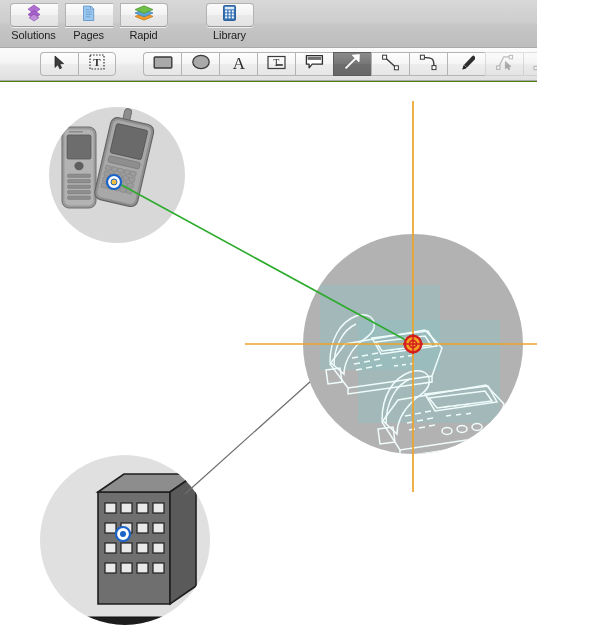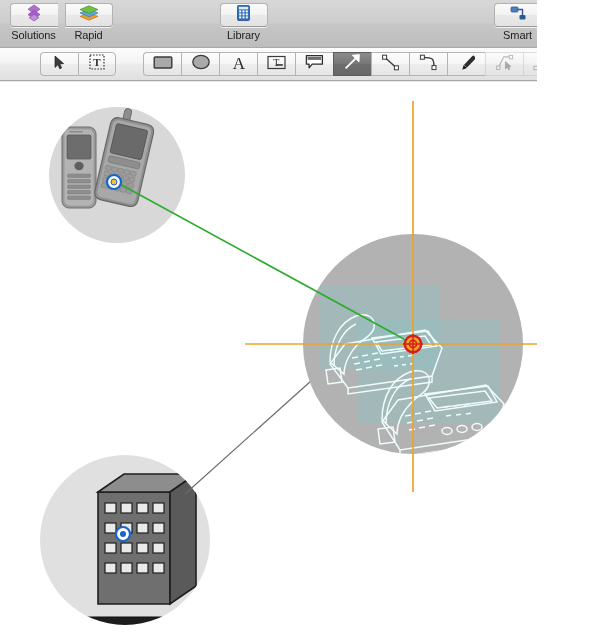--- a/index.html
+++ b/index.html
@@ -14,21 +14,21 @@
     overflow: hidden;
     -webkit-font-smoothing: antialiased;
   }
 
   
   .app-window {
     position: relative;
     width: 537px;
     height: 633px;
     overflow: hidden;
-    background: #e5e5e5;
+    background: #4d7c0f;
   }
 
   
   .main-toolbar {
     position: relative;
     height: 48px;
     background: linear-gradient(to bottom, #d8d8d8 0%, #cdcdcd 48%, #c6c6c6 52%, #bdbdbd 100%);
     border-bottom: 1px solid #a9a9a9;
     box-sizing: border-box;
   }
@@ -145,36 +145,48 @@
                 <path d="M11 1 L17 5.2 L11 9.4 L5 5.2 Z"></path>
                 <path d="M11 6.3 L17 10.5 L11 14.7 L5 10.5 Z" fill="#a35fc6"></path>
               </g>
               <path d="M11 10.2 L16 13.6 L11 17 L6 13.6 Z" fill="#c08ddc" stroke="#8c4fae" stroke-width="0.7"></path>
             </svg>
           </span>
         </div>
         <div class="tb-label">Solutions</div>
       </div>
 
+      <div class="tb-item">
+        <div class="tb-btn tb-seg-mid">
+          <span>
+            <svg width="20" height="19" viewBox="0 0 20 19">
+              <path d="M4.5 2 h7 l3.2 3.2 v11.3 h-10.2 z" fill="#9cc7ee" stroke="#5a8fc4" stroke-width="0.8"></path>
+              <path d="M11.5 2 v3.2 h3.2 z" fill="#d8eaf9" stroke="#5a8fc4" stroke-width="0.8"></path>
+              <path d="M6.8 5.6 h3.4 M6.8 8 h6 M6.8 10.4 h6 M6.8 12.8 h4.4" stroke="#6b9fd0" stroke-width="0.9"></path>
+            </svg>
+          </span>
+        </div>
+        <div class="tb-label">Pages</div>
+      </div>
 
       <div class="tb-item">
         <div class="tb-btn tb-seg-right">
           <span>
             <svg width="24" height="18" viewBox="0 0 24 18">
               <path d="M3 12.4 L12 8.6 L21 12.4 L12 16.2 Z" fill="#f09a2c" stroke="#c4761a" stroke-width="0.7"></path>
               <path d="M3 9 L12 5.2 L21 9 L12 12.8 Z" fill="#5aa6dd" stroke="#3a7cab" stroke-width="0.7"></path>
               <path d="M3 5.6 L12 1.8 L21 5.6 L12 9.4 Z" fill="#6fbf4a" stroke="#4c9130" stroke-width="0.7"></path>
             </svg>
           </span>
         </div>
         <div class="tb-label">Rapid</div>
       </div>
     </div>
 
-    <div class="tb-group" style="left:216px;">
+    <div class="tb-group" style="left:202px;">
       <div class="tb-item">
         <div class="tb-btn">
           <span>
             <svg width="17" height="18" viewBox="0 0 17 18">
               <rect x="2.5" y="1.5" width="12" height="15" rx="1" fill="#2f6fb5" stroke="#1d4f8a" stroke-width="0.8"></rect>
               <rect x="3.8" y="2.8" width="9.4" height="2.6" fill="#dce9f6"></rect>
               <g fill="#ffffff">
                 <rect x="4.2" y="6.4" width="2" height="2"></rect>
                 <rect x="7.5" y="6.4" width="2" height="2"></rect>
                 <rect x="10.8" y="6.4" width="2" height="2"></rect>
@@ -187,32 +199,20 @@
               </g>
             </svg>
           </span>
         </div>
         <div class="tb-label">Library</div>
       </div>
     </div>
 
     <div class="tb-group" style="left:490px;">
 
-      <div class="tb-item">
-        <div class="tb-btn">
-          <span>
-            <svg width="22" height="18" viewBox="0 0 22 18">
-              <rect x="4" y="3" width="7" height="5" rx="1" fill="#4a7fc0" stroke="#2d5a94" stroke-width="0.8"></rect>
-              <path d="M11 5.5 h4.5 v6" stroke="#2d5a94" stroke-width="1.4" fill="none"></path>
-              <rect x="12.5" y="11" width="6" height="4.4" rx="1" fill="#2d5a94"></rect>
-            </svg>
-          </span>
-        </div>
-        <div class="tb-label">Smart</div>
-      </div>
 
     </div>
   </div>
 
   <div class="tool-bar">
 
     <div class="tool-group" style="left:40px;">
 
       <div class="tool-btn">
         <span>

